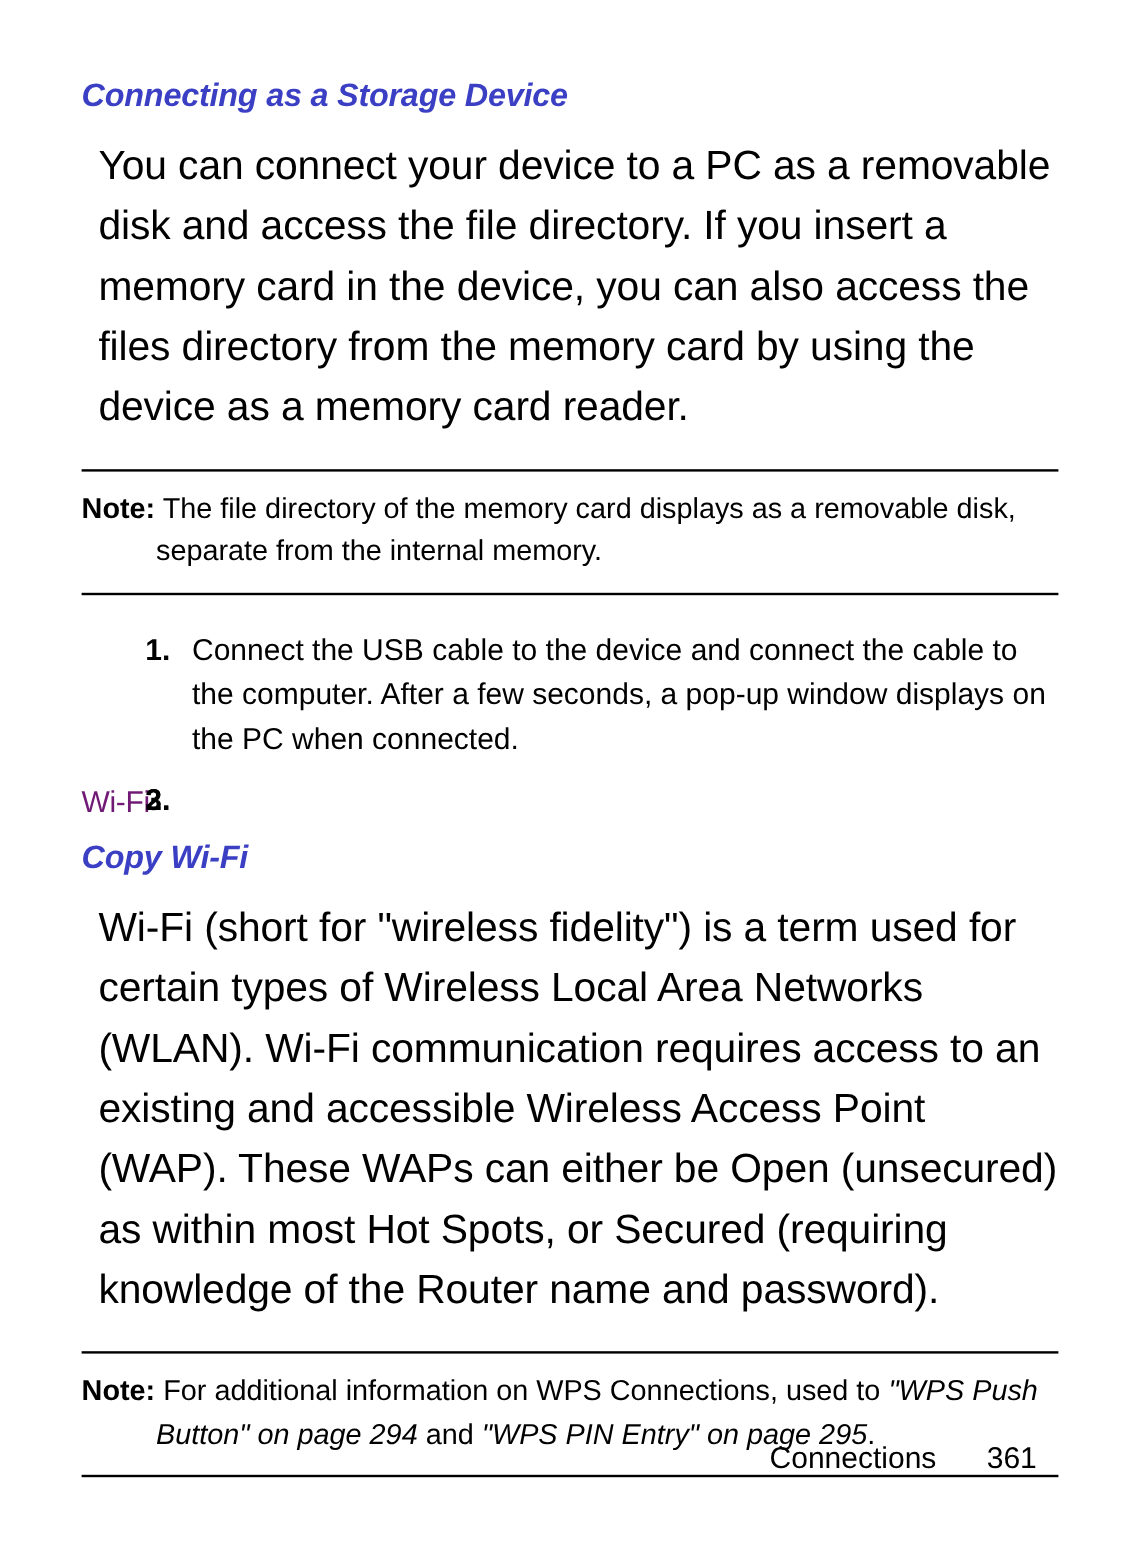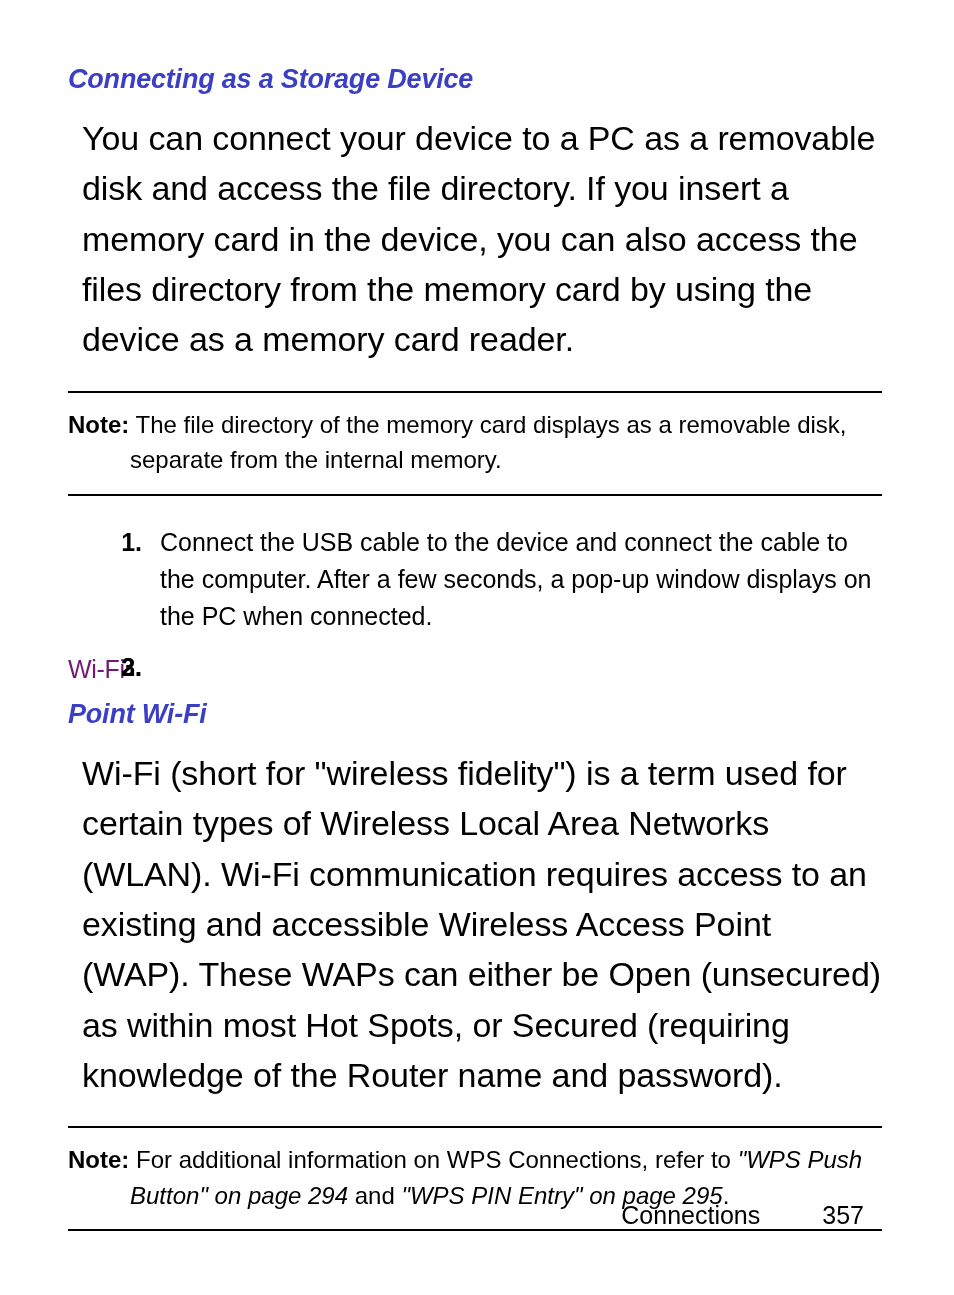--- a/index.html
+++ b/index.html
@@ -78,21 +78,21 @@
       margin-bottom: 8px;
       letter-spacing: -0.3px;
     }
     .ital { font-style: italic; }
     .footer {
       position: absolute;
       bottom: 62px;
       right: 90px;
       font-size: 25px;
       display: flex;
-      gap: 62px;
+      gap: 42px;
       align-items: center;
     }
   </style>
 </head>
 <body>
 
 <h3 class="sub-heading">Connecting as a Storage Device</h3>
 
 <p class="body-text">You can connect your device to a PC as a removable disk and access the file directory. If you insert a memory card in the device, you can also access the files directory from the memory card by using the device as a memory card reader.</p>
 
@@ -110,26 +110,26 @@
   <li>
     <span class="step-num">2.</span>
   </li>
   <li>
     <span class="step-num">3.</span>
   </li>
 </ol>
 
 <h2 class="section-heading">Wi-Fi</h2>
 
-<h3 class="sub-heading">Point Wi-Fi</h3>
+<h3 class="sub-heading">Copy Wi-Fi</h3>
 
 <p class="body-text">Wi-Fi (short for "wireless fidelity") is a term used for certain types of Wireless Local Area Networks (WLAN). Wi-Fi communication requires access to an existing and accessible Wireless Access Point (WAP). These WAPs can either be Open (unsecured) as within most Hot Spots, or Secured (requiring knowledge of the Router name and password).</p>
 
 <div class="note-block">
   <div class="note-line note-indent">
-    <span class="note-label">Note:</span><span> For additional information on WPS Connections, refer to </span><span class="ital">"WPS Push Button" on page 294</span><span> and </span><span class="ital">"WPS PIN Entry" on page 295</span><span>.</span>
+    <span class="note-label">Note:</span><span> For additional information on WPS Connections, used to </span><span class="ital">"WPS Push Button" on page 294</span><span> and </span><span class="ital">"WPS PIN Entry" on page 295</span><span>.</span>
   </div>
 </div>
 
 <div class="footer">
   <span>Connections</span>
-  <span>357</span>
+  <span>361</span>
 </div>
 
 </body></html>

